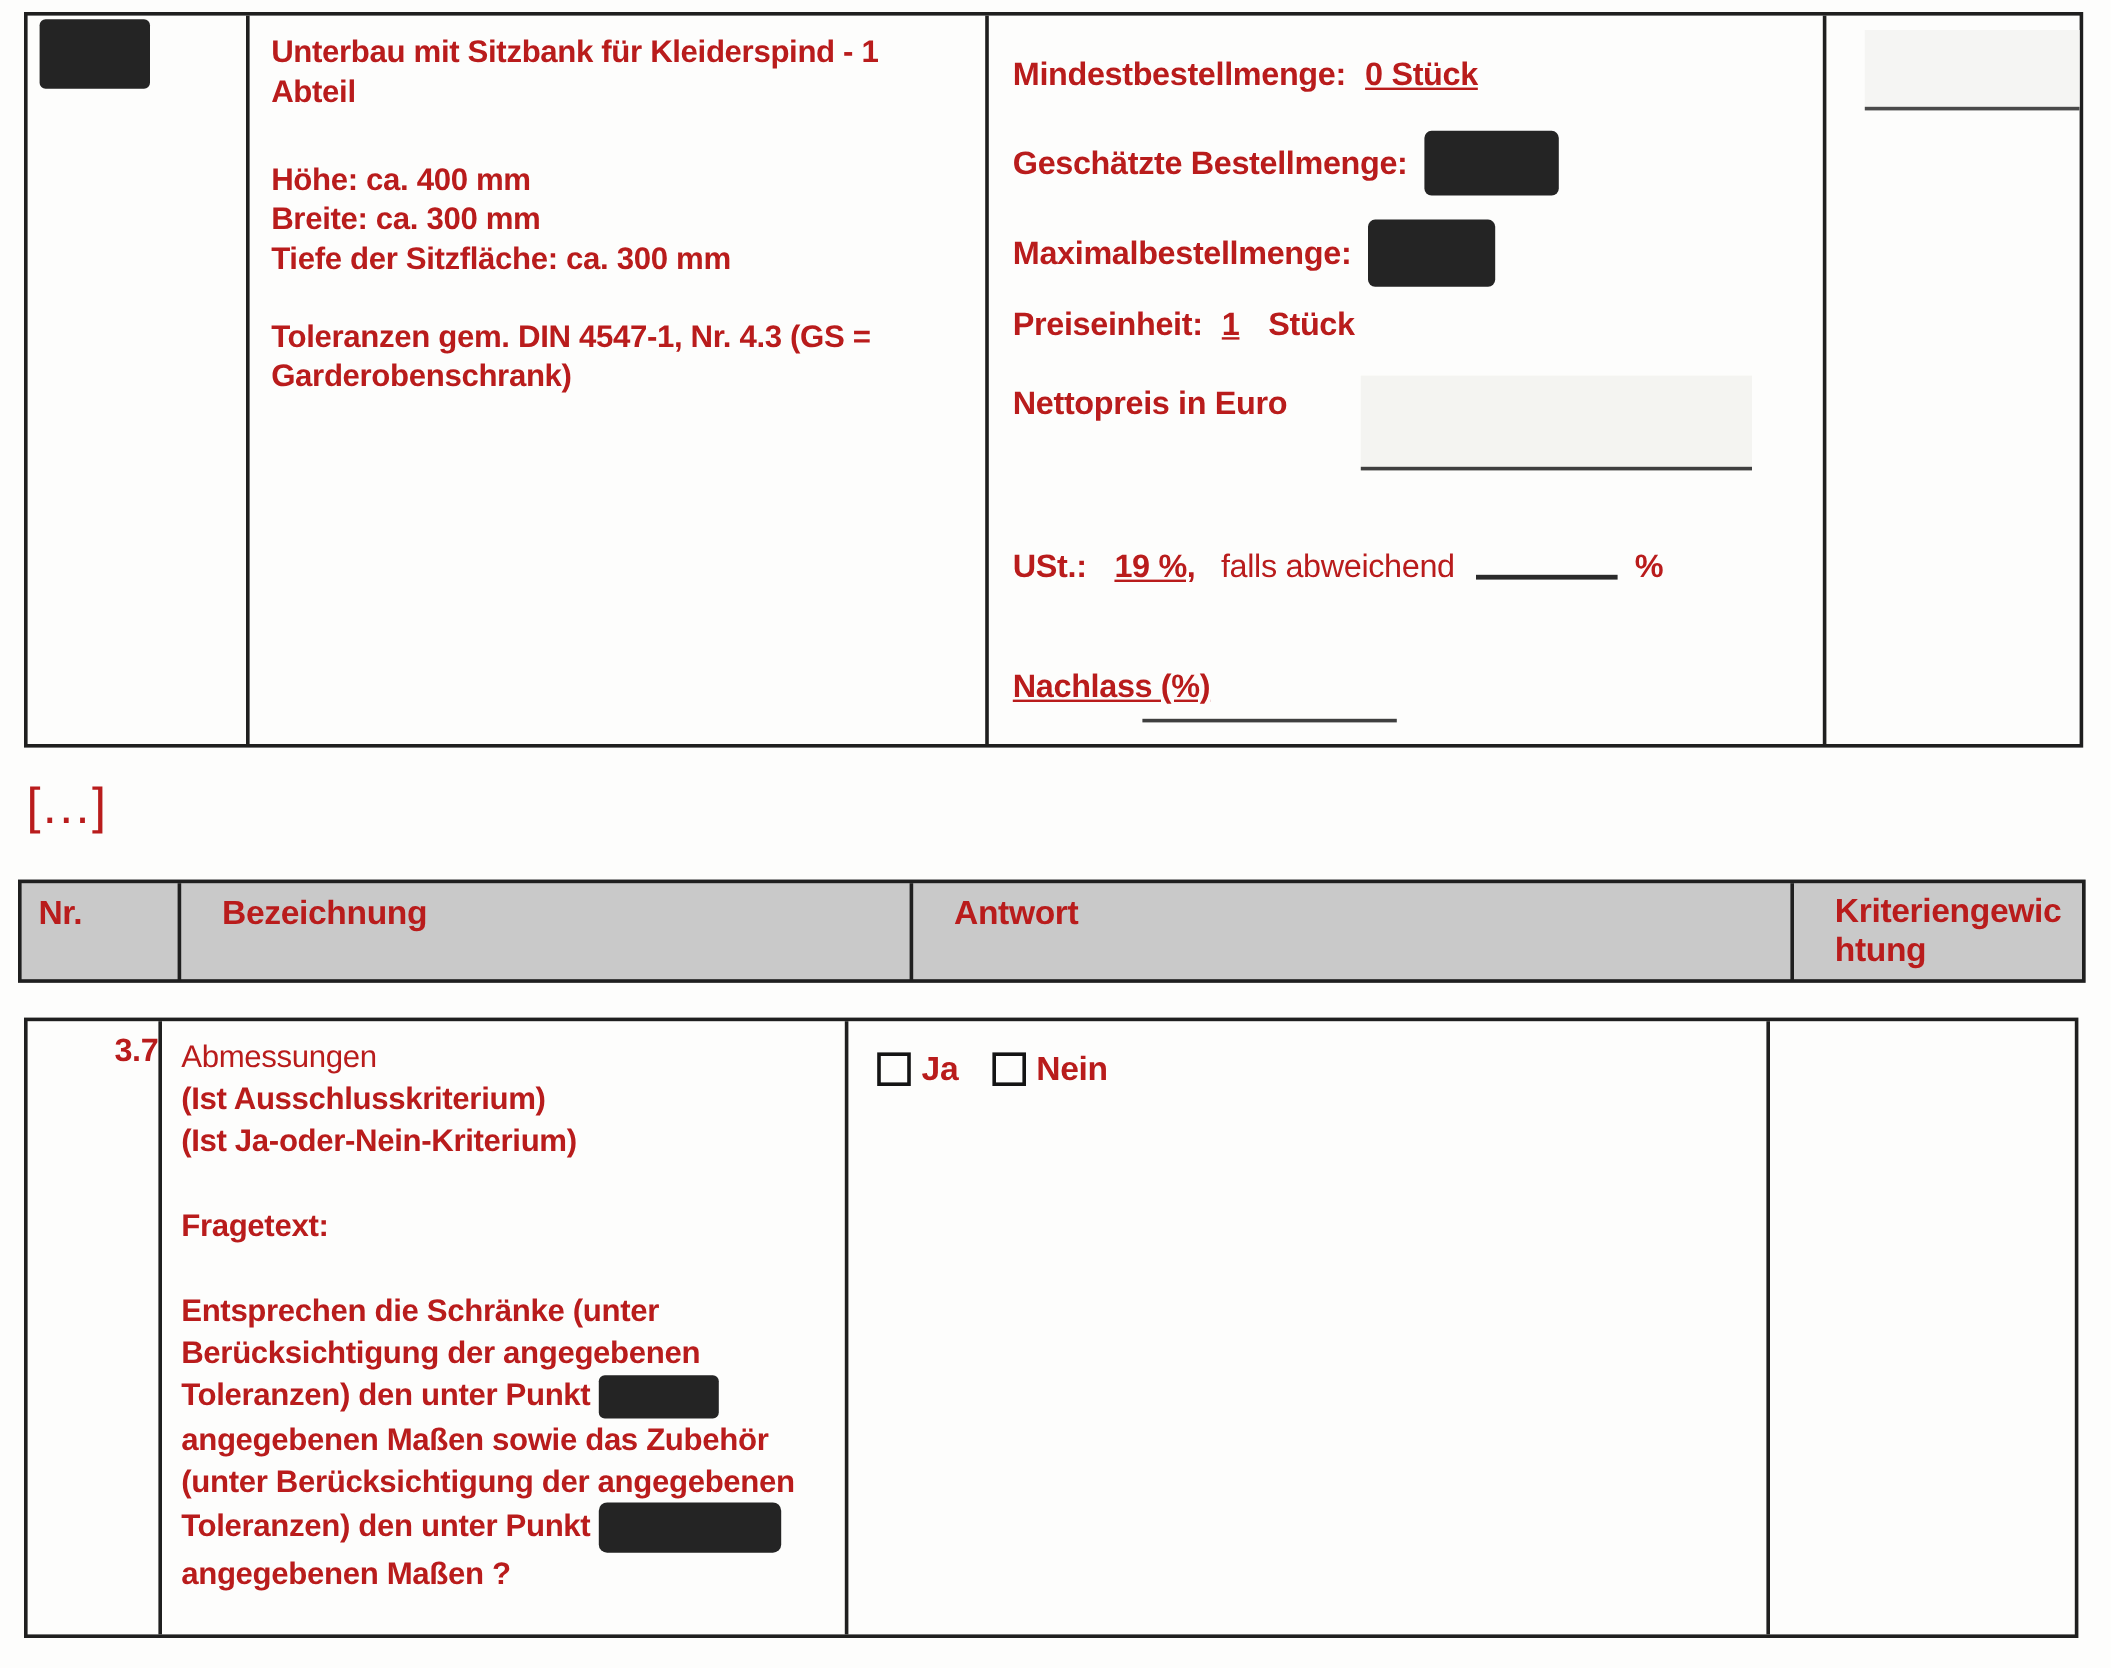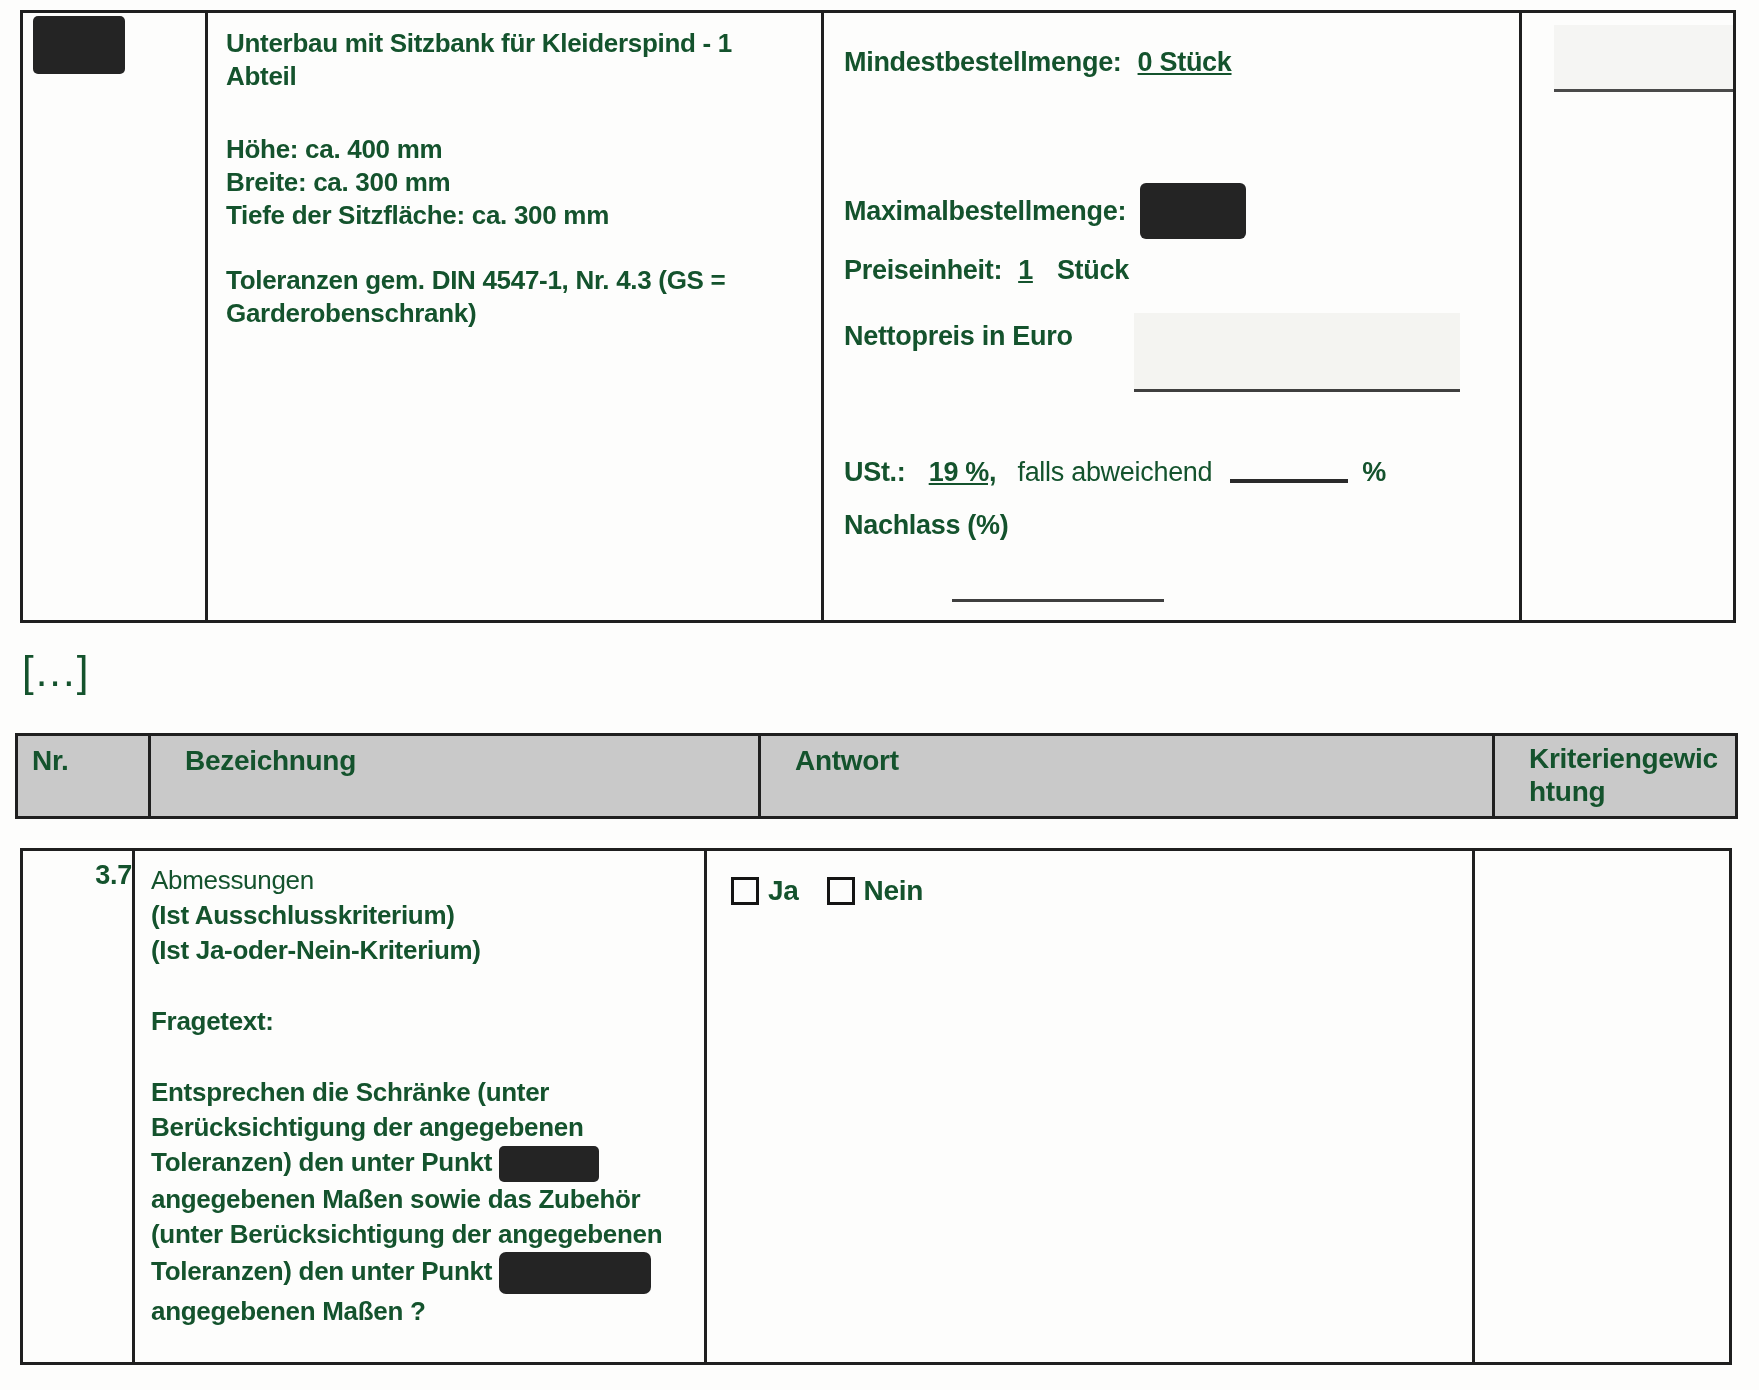--- a/index.html
+++ b/index.html
@@ -1,21 +1,21 @@
 <!DOCTYPE html>
 <html style="--header-bg: #c9c9c9; --redaction: #242424; --line: #1f1f1f;"><head>
 <meta charset="utf-8">
 <style>
   html,body{margin:0;padding:0;background:#ffffff;}
   .page{
     position:relative;
     width:1759px;height:1390px;
     background:#fdfdfc;
     font-family:"Liberation Sans", sans-serif;
-    color:#14532d;
+    color:#b91c1c;
     letter-spacing:-0.3px;
     overflow:hidden;
   }
   
   .redact{
     background:var(--redaction,#242424);
     border-radius:6px;
     display:inline-block;
   }
   
@@ -34,21 +34,21 @@
   .desc-tol{margin:0;}
   .field{position:absolute;left:20px;display:flex;align-items:center;font-size:27px;white-space:nowrap;}
   .flabel{font-weight:700;}
   .fvalue{font-weight:600;margin-left:16px;text-decoration:underline;}
   .f-min{top:34px;}
   .f-est{top:96px;}
   .f-max{top:170px;}
   .f-unit{top:242px;}
   .f-net{top:308px;}
   .f-vat{top:444px;display:block;}
-  .f-disc{top:497px;}
+  .f-disc{top:544px;text-decoration:underline;}
   .r-est{width:112px;height:54px;margin-left:14px;}
   .r-max{width:106px;height:56px;margin-left:14px;}
   .unit-unit{margin-left:24px;font-weight:600;}
   .net-area{
     position:absolute;top:300px;left:310px;width:326px;height:76px;
     background:#f4f4f1;border-bottom:3px solid #3f3f3f;
   }
   .vat-normal{font-weight:400;margin-left:14px;}
   .vat-blank{
     display:inline-block;width:118px;height:6px;
@@ -122,20 +122,24 @@
       </div>
       <p class="desc-tol">Toleranzen gem. DIN 4547-1, Nr. 4.3 (GS = Garderobenschrank)</p>
     </div>
 
     <div>
       <div class="field f-min">
         <span class="flabel">Mindestbestellmenge:</span>
         <span class="fvalue">0 Stück</span>
       </div>
 
+      <div class="field f-est">
+        <span class="flabel">Geschätzte Bestellmenge:</span>
+        <span class="redact r-est"></span>
+      </div>
 
       <div class="field f-max">
         <span class="flabel">Maximalbestellmenge:</span>
         <span class="redact r-max"></span>
       </div>
 
       <div class="field f-unit">
         <span class="flabel">Preiseinheit:</span>
         <span class="fvalue">1</span>
         <span class="unit-unit">Stück</span>

